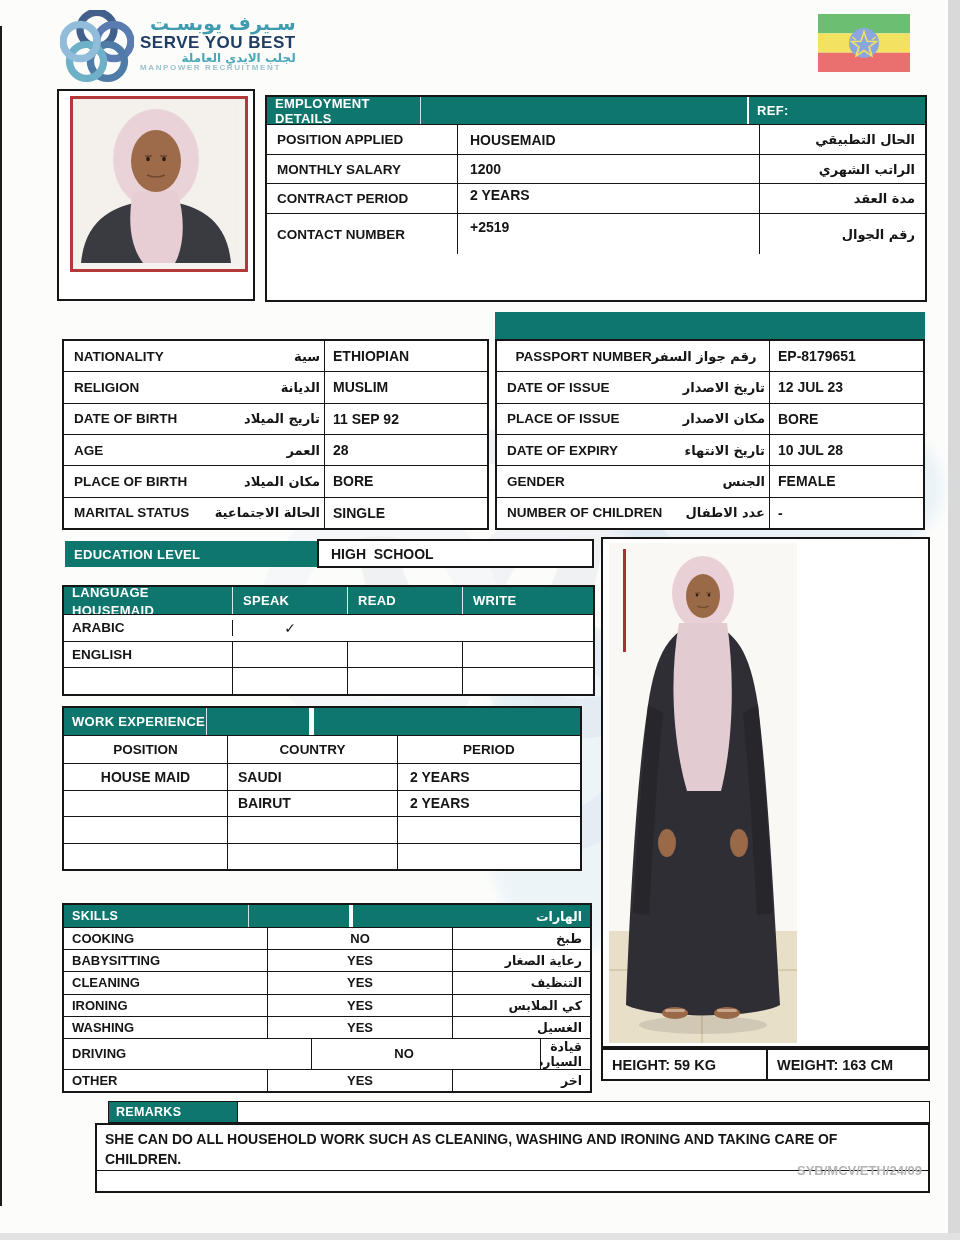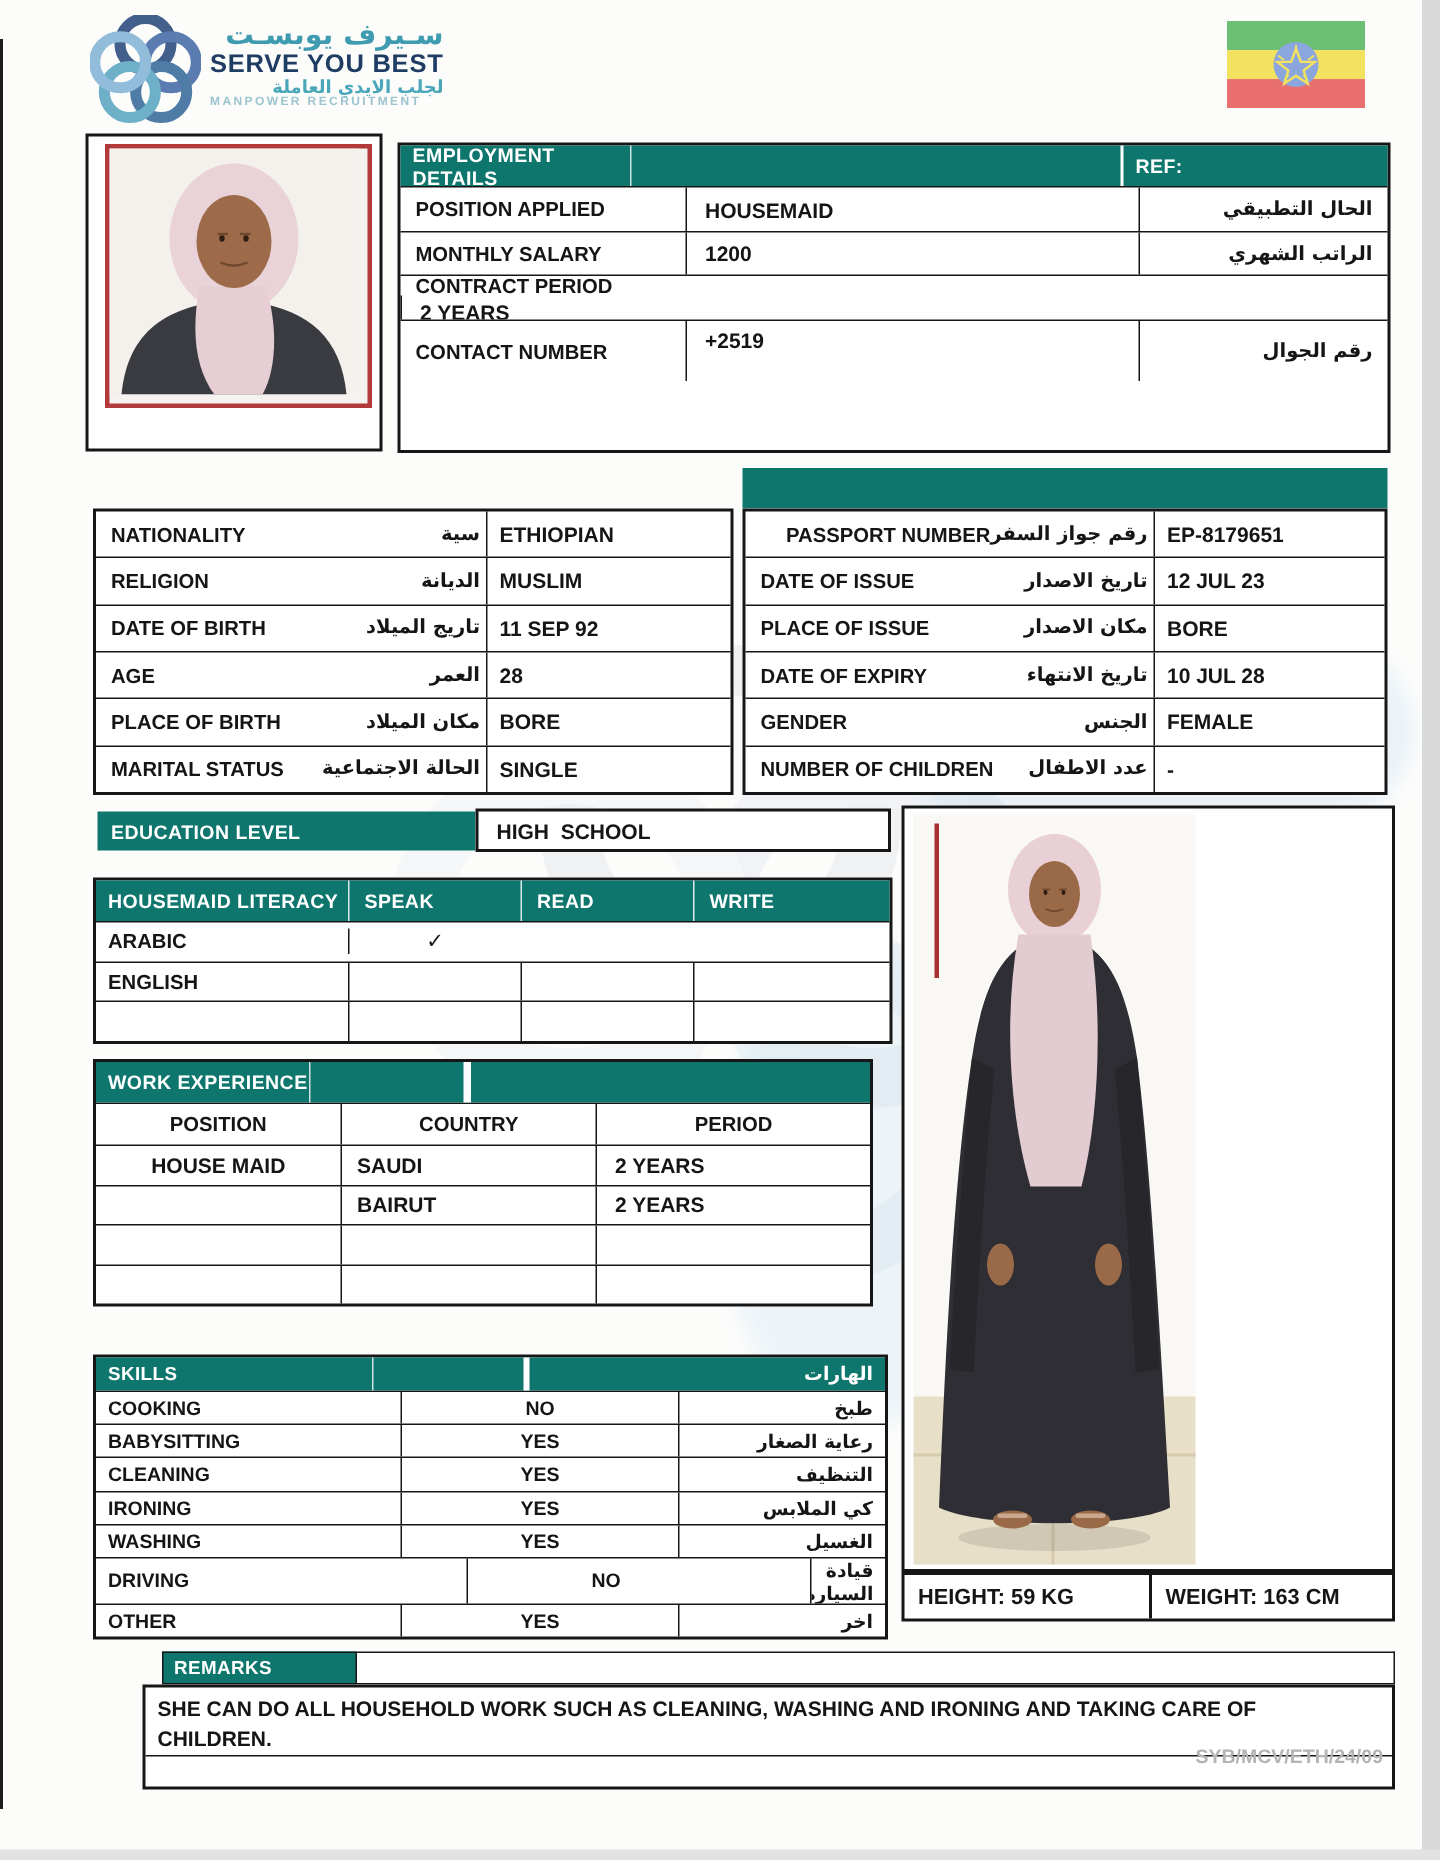--- a/index.html
+++ b/index.html
@@ -136,21 +136,21 @@
       <div class="tcell firstc" style="width:190px;padding-left:10px;">
           <span class="lab">MONTHLY SALARY</span>
         </div>
       <div class="tcell" style="width:302px;padding-left:12px;">
           <span class="val">1200</span>
         </div>
       <div class="tcell ar" style="flex:1;padding-right:10px;">
           <span class="arlab">الراتب الشهري</span>
         </div>
     </div>
-    <div class="trow" style="height:30px;flex-direction:column;">
+    <div class="trow" style="height:30px;">
       <div class="tcell firstc" style="width:190px;padding-left:10px;">
           <span class="lab">CONTRACT PERIOD</span>
         </div>
       <div class="tcell" style="width:302px;padding-left:12px;align-items:flex-start;">
           <span class="val" style="margin-top:3px;">2 YEARS</span>
         </div>
       <div class="tcell ar" style="flex:1;padding-right:10px;">
           <span class="arlab">مدة العقد</span>
         </div>
     </div>
@@ -221,21 +221,21 @@
           <span class="arlab ar">الحالة الاجتماعية</span>
         </div>
       <div class="tcell" style="flex:1;padding-left:8px;">
           <span class="val">SINGLE</span>
         </div>
     </div>
   </div>
 
   <div class="abs box" style="left:495px;top:339px;width:430px;height:191px;display:flex;flex-direction:column;">
     <div class="trow first" style="flex:1;">
-      <div class="tcell firstc" style="width:272px;padding:0 4px 0 10px;justify-content:flex-end;">
+      <div class="tcell firstc" style="width:272px;padding:0 4px 0 10px;justify-content:center;">
           <span class="lab">PASSPORT NUMBER</span>
           <span class="arlab ar">رقم جواز السفر</span>
         </div>
       <div class="tcell" style="flex:1;padding-left:8px;">
           <span class="val">EP-8179651</span>
         </div>
     </div>
     <div class="trow" style="flex:1;">
       <div class="tcell firstc" style="width:272px;padding:0 4px 0 10px;justify-content:space-between;">
           <span class="lab">DATE OF ISSUE</span>
@@ -285,21 +285,21 @@
 
   <div class="abs navy" style="left:65px;top:541px;width:252px;height:26px;display:flex;align-items:center;padding-left:9px;box-sizing:border-box;">
     <span class="wlabel">EDUCATION LEVEL</span>
   </div>
   <div class="abs box" style="left:317px;top:539px;width:277px;height:29px;display:flex;align-items:center;padding-left:12px;">
     <span class="val" style="white-space:pre;">HIGH  SCHOOL</span>
   </div>
 
   <div class="abs box" style="left:62px;top:585px;width:533px;height:111px;display:flex;flex-direction:column;">
     <div class="navy" style="display:flex;height:27px;align-items:center;">
-      <div style="width:168px;padding-left:8px;box-sizing:border-box;"><span class="wlabel">HOUSEMAID LITERACY</span></div>
+      <div style="width:168px;padding-left:8px;box-sizing:border-box;"><span class="wlabel">LANGUAGE HOUSEMAID</span></div>
       <div class="hdr-sep" style="width:115px;padding-left:10px;box-sizing:border-box;height:100%;display:flex;align-items:center;">
           <span class="wlabel">SPEAK</span>
         </div>
       <div class="hdr-sep" style="width:115px;padding-left:10px;box-sizing:border-box;height:100%;display:flex;align-items:center;">
           <span class="wlabel">READ</span>
         </div>
       <div class="hdr-sep" style="flex:1;padding-left:10px;box-sizing:border-box;height:100%;display:flex;align-items:center;">
           <span class="wlabel">WRITE</span>
         </div>
     </div>

